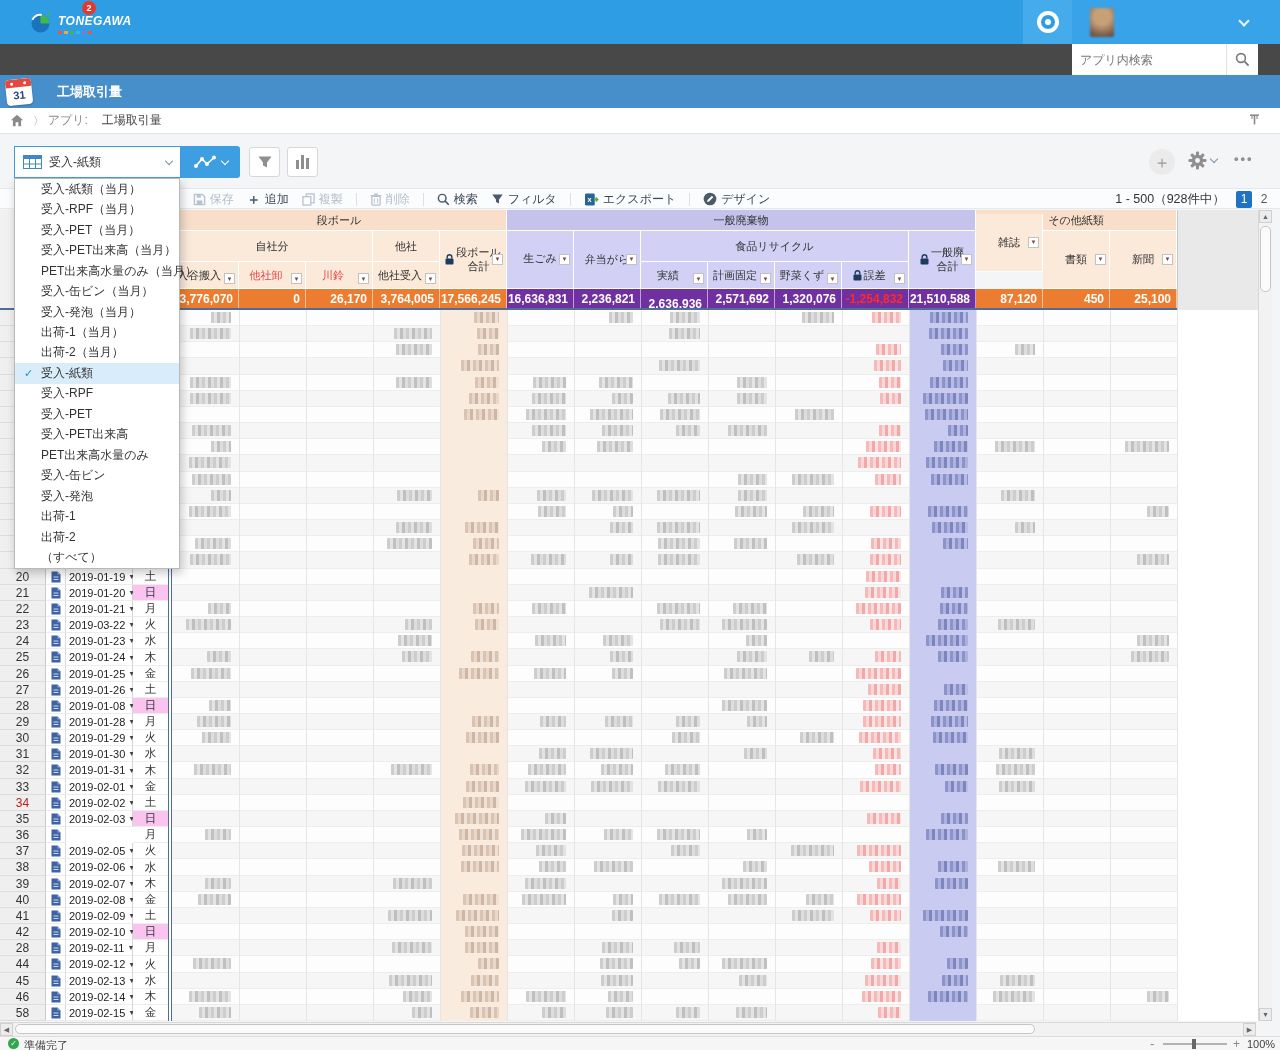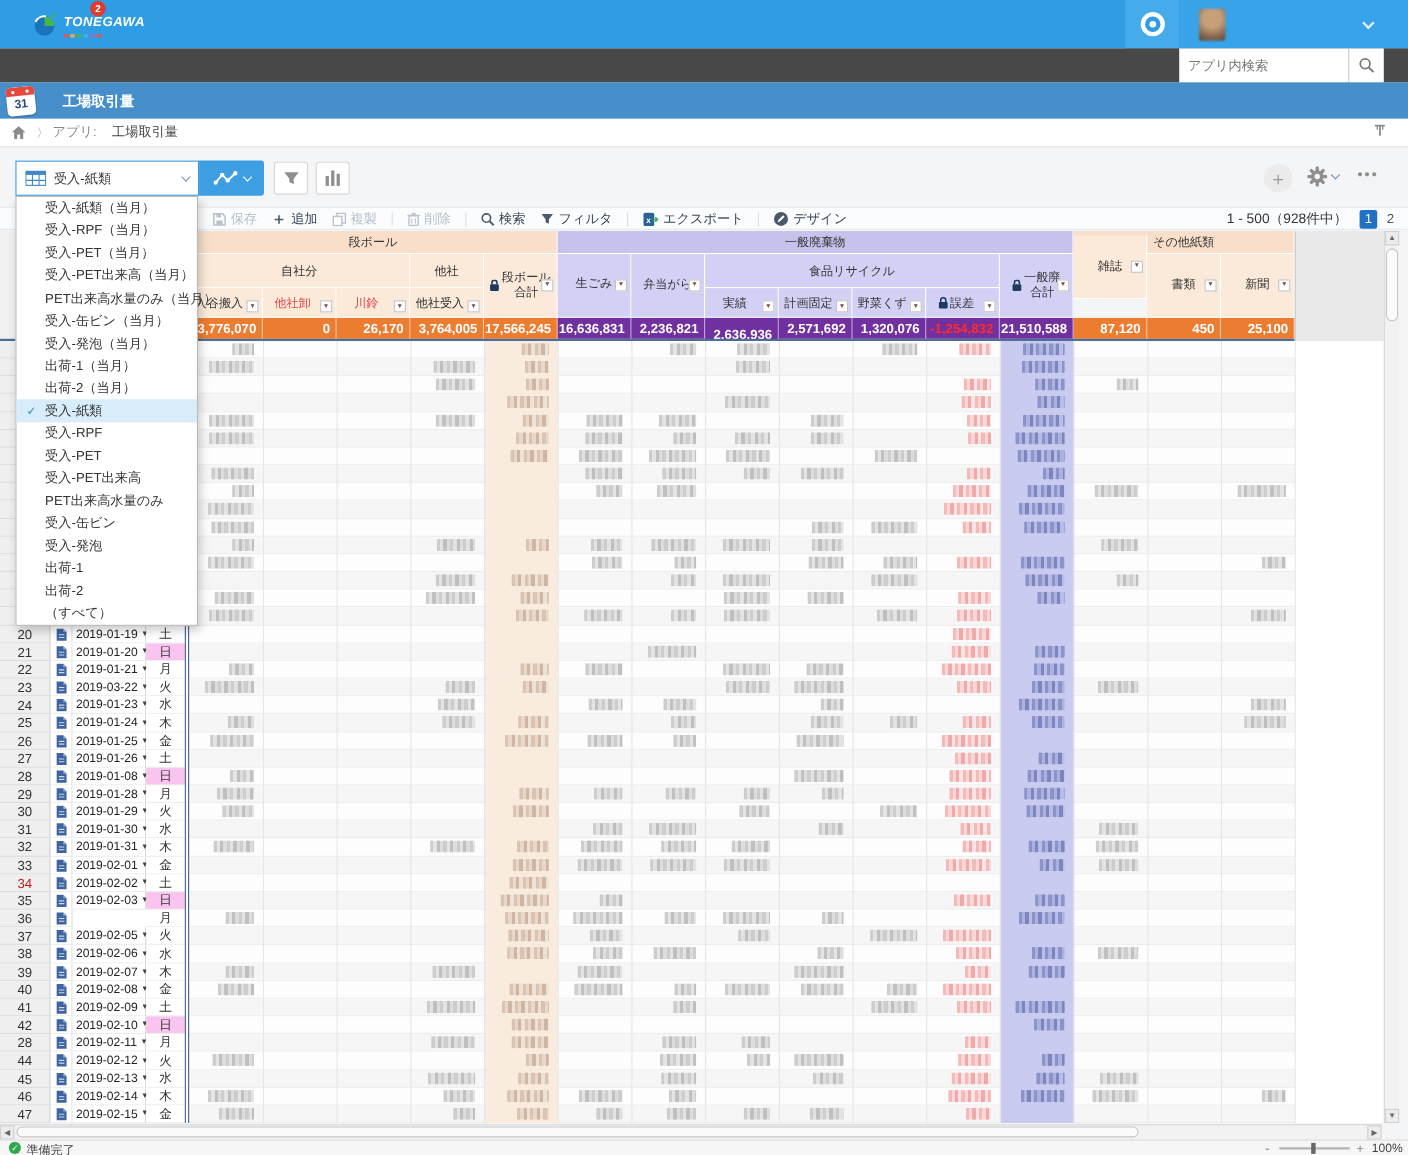--- a/index.html
+++ b/index.html
@@ -1075,21 +1075,21 @@
         </span>
       </div>
       <div style="position: absolute; left: 66px; top: 679px; width: 67px; height: 16px; background: rgb(255, 255, 255); border-right: 1px solid rgb(212, 212, 212); border-bottom: 1px solid rgb(237, 237, 237); display: flex; align-items: center; padding-left: 3px; font-size: 11px; color: rgb(34, 34, 34); white-space: nowrap;">
         <span>2019-02-14</span>
         <span style="font-size:7px;color:#444;margin-left:3px;">▼</span>
       </div>
       <div style="position: absolute; left: 133px; top: 679px; width: 35px; height: 16px; background: rgb(255, 255, 255); border-bottom: 1px solid rgb(237, 237, 237); display: flex; align-items: center; justify-content: center; font-size: 11.5px; color: rgb(51, 51, 51);">
         <span>木</span>
       </div>
       <div style="position: absolute; left: 172px; top: 695px; width: 1005px; height: 16px; background: rgb(246, 246, 247); border-bottom: 1px solid rgb(237, 237, 237);"></div>
-      <div style="position: absolute; left: 0px; top: 695px; width: 46px; height: 16px; background: rgb(239, 239, 239); border-right: 1px solid rgb(201, 201, 201); border-bottom: 1px solid rgb(220, 220, 220); display: flex; align-items: center; justify-content: center; font-size: 12px; color: rgb(51, 51, 51);">47</div>
+      <div style="position: absolute; left: 0px; top: 695px; width: 46px; height: 16px; background: rgb(239, 239, 239); border-right: 1px solid rgb(201, 201, 201); border-bottom: 1px solid rgb(220, 220, 220); display: flex; align-items: center; justify-content: center; font-size: 12px; color: rgb(51, 51, 51);">58</div>
       <div style="position: absolute; left: 46px; top: 695px; width: 20px; height: 16px; background: rgb(255, 255, 255); border-right: 1px solid rgb(220, 220, 220); border-bottom: 1px solid rgb(237, 237, 237); display: flex; align-items: center; justify-content: center;">
         <span style="display:flex;">
           <svg width="10" height="12" viewBox="0 0 10 12">
             <path d="M0.5 0.5 H6.5 L9.5 3.5 V11.5 H0.5 Z" fill="#3e63a2"></path>
             <path d="M6.5 0.5 L9.5 3.5 H6.5 Z" fill="#8fa8cf"></path>
             <line x1="2.5" y1="6" x2="7.5" y2="6" stroke="#cfd9ec" stroke-width="1"></line>
             <line x1="2.5" y1="8.5" x2="7.5" y2="8.5" stroke="#cfd9ec" stroke-width="1"></line>
           </svg>
         </span>
       </div>

